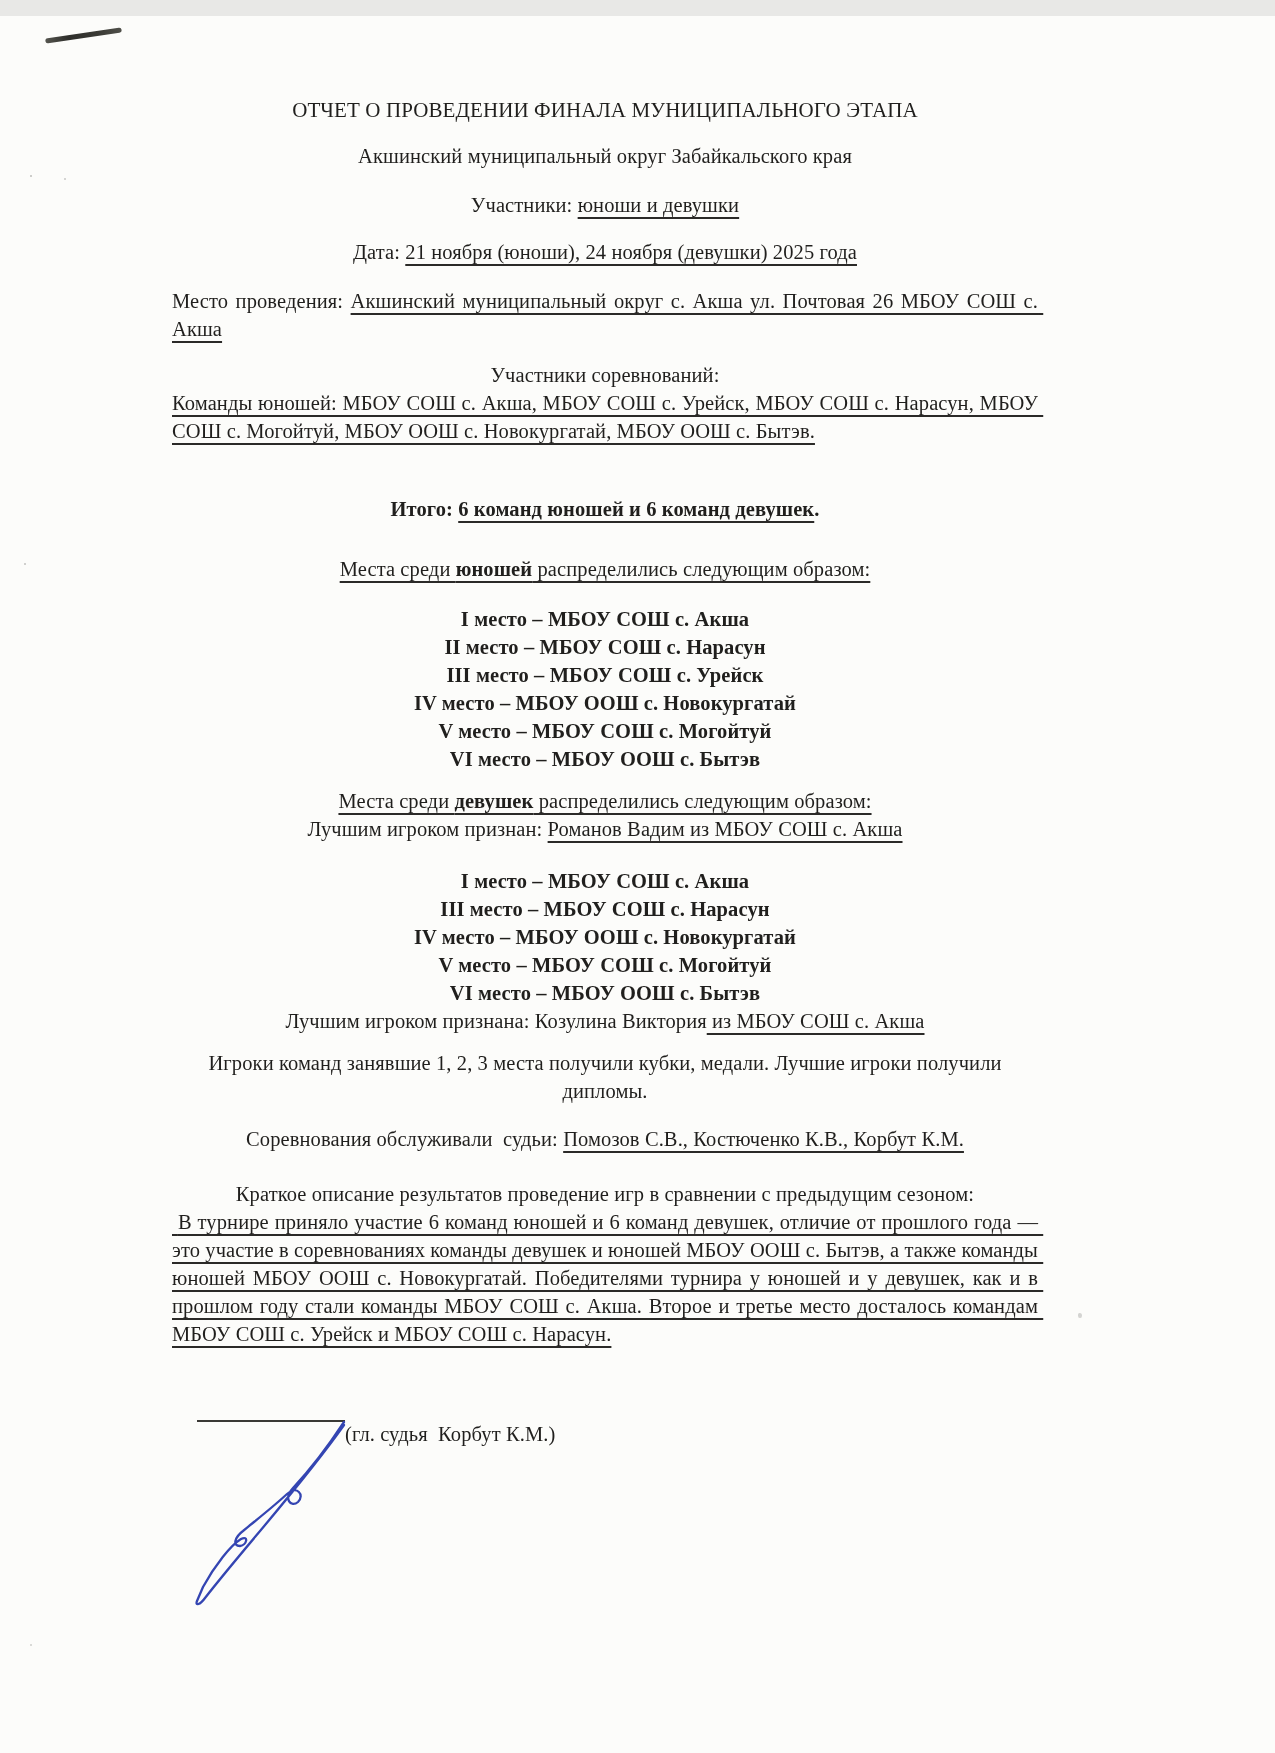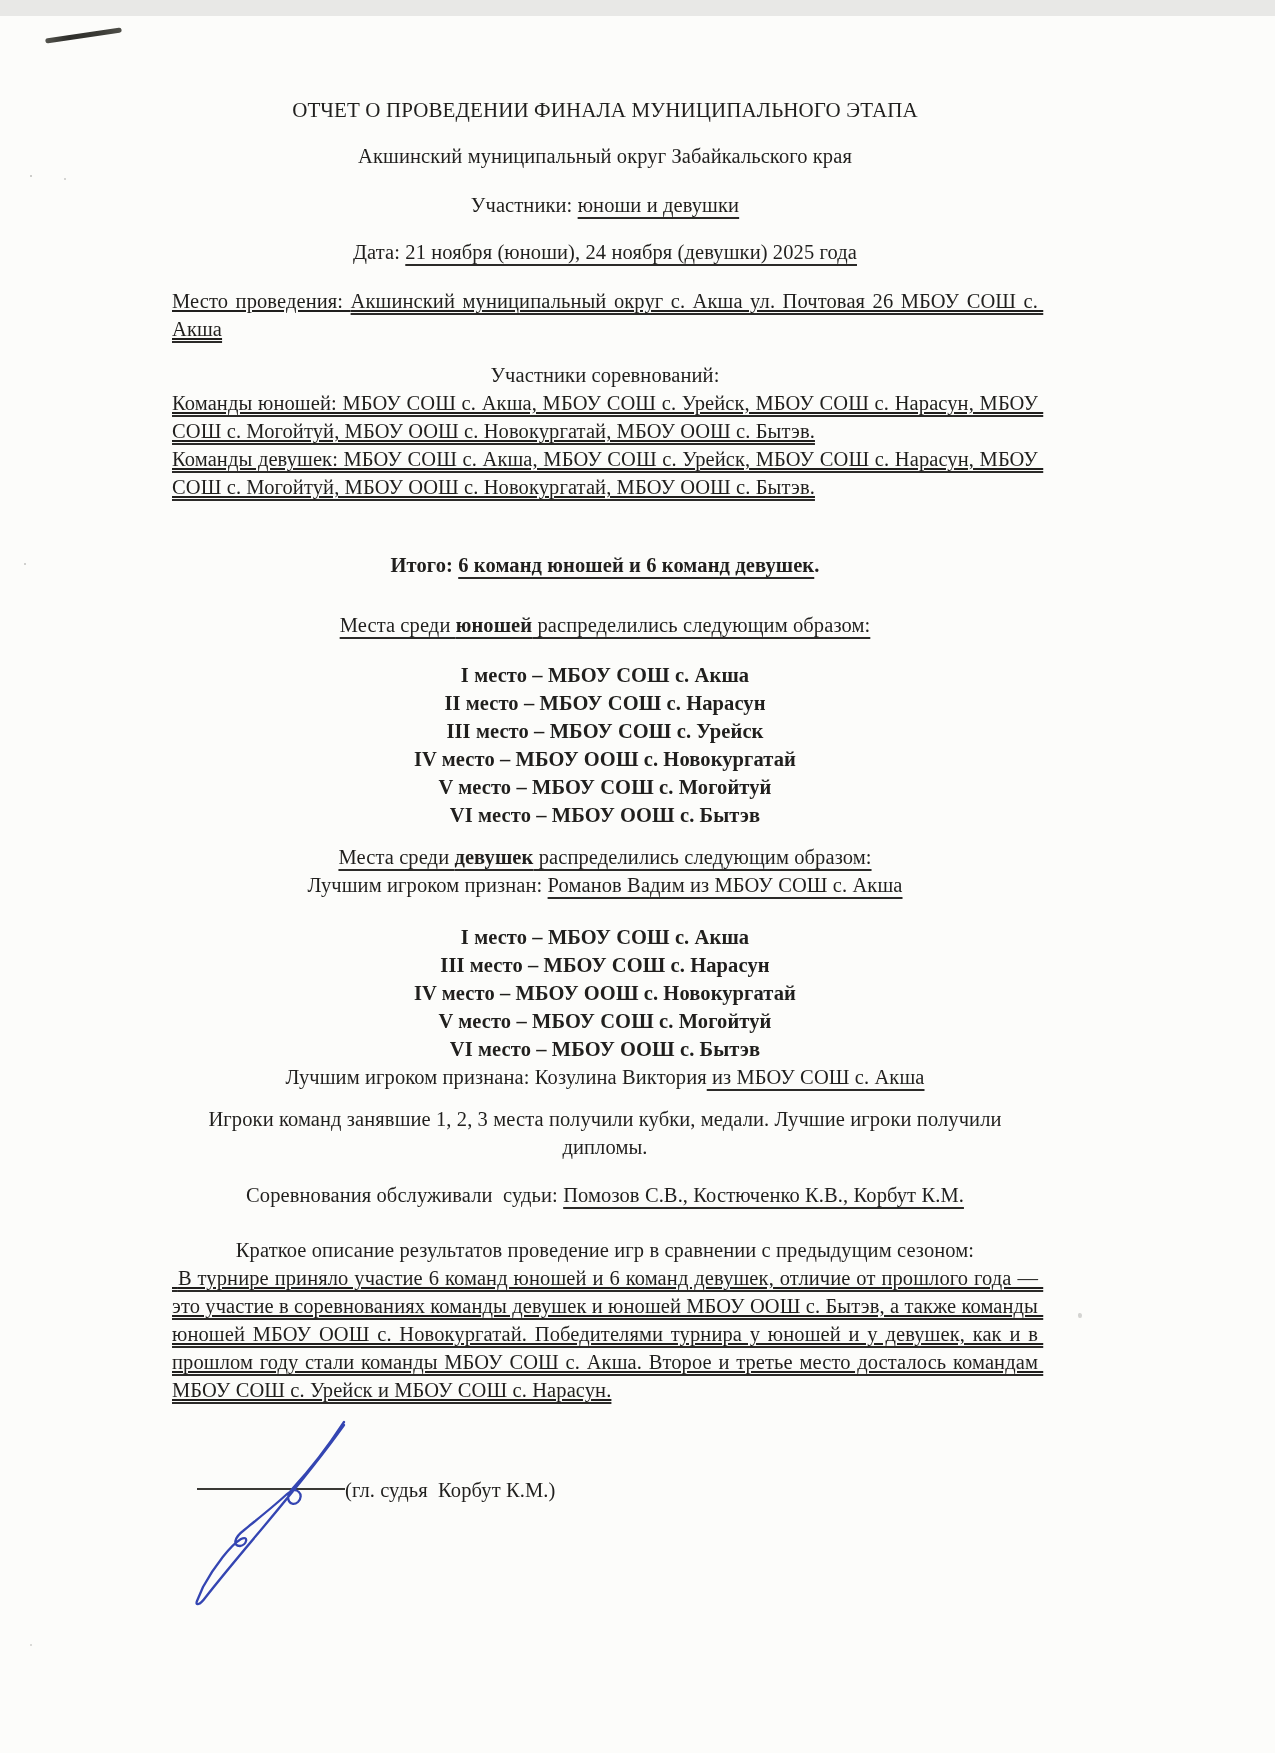--- a/index.html
+++ b/index.html
@@ -15,27 +15,27 @@
     line-height:28px;
     letter-spacing:0.1px;
   }
   .content{
     position:absolute;
     left:172px;top:80px;
     width:866px;
   }
   .doc-line{white-space:pre-wrap;text-align:center;}
   .centered{text-align:center;}
-  .justified{text-align:justify;text-decoration:underline;}
+  .justified{text-align:justify;}
   .title-line{font-size:21px;}
   .u{text-decoration:underline;text-decoration-thickness:1.8px;text-underline-offset:5px;text-decoration-color:#2b2a28;}
   .b{font-weight:bold;}
   .place-line{margin:0;font-weight:bold;}
   
-  .sig-row{display:flex;align-items:center;margin-top:72px;font-family:Liberation Serif, serif;}
+  .sig-row{display:flex;align-items:flex-start;margin-top:72px;font-family:Liberation Serif, serif;}
   .sig-underscore{
     width:148px;height:0;
     border-bottom:2px solid #3a3935;
     margin-left:25px;margin-bottom:3px;
   }
   .sig-label{white-space:pre-wrap;}
   
   .signature-svg{position:absolute;left:183px;top:1393px;pointer-events:none;}
   
   .pen-mark{
@@ -75,21 +75,20 @@
     <div class="doc-line" style="margin-top:21px"><span>Участники: </span><span class="u">юноши и девушки</span></div>
 
     <div class="doc-line" style="margin-top:19px"><span>Дата: </span><span class="u">21 ноября (юноши), 24 ноября (девушки) 2025 года</span></div>
 
     <div class="doc-line justified" style="margin-top:21px"><span>Место проведения: </span><span class="u">Акшинский муниципальный округ с. Акша ул. Почтовая 26 МБОУ СОШ с. Акша</span></div>
 
     <div class="doc-line" style="margin-top:18px"><span>Участники соревнований:</span></div>
 
     <div class="doc-line justified"><span class="u">Команды юношей: МБОУ СОШ с. Акша, МБОУ СОШ с. Урейск, МБОУ СОШ с. Нарасун, МБОУ СОШ с. Могойтуй, МБОУ ООШ с. Новокургатай, МБОУ ООШ с. Бытэв.</span></div>
 
-    <div class="doc-line justified"><span class="u">Команды девушек: МБОУ СОШ с. Акша, МБОУ СОШ с. Урейск, МБОУ СОШ с. Нарасун, МБОУ СОШ с. Могойтуй, МБОУ ООШ с. Новокургатай, МБОУ ООШ с. Бытэв.</span></div>
 
     <div class="doc-line" style="margin-top:50px"><span class="b">Итого: </span><span class="u b">6 команд юношей и 6 команд девушек</span><span class="b">.</span></div>
 
     <div class="doc-line" style="margin-top:32px"><span class="u">Места среди </span><span class="u b">юношей</span><span class="u"> распределились следующим образом:</span></div>
 
     <div style="margin-top:22px">
         <div class="doc-line place-line">I место – МБОУ СОШ с. Акша</div>
         <div class="doc-line place-line">II место – МБОУ СОШ с. Нарасун</div>
         <div class="doc-line place-line">III место – МБОУ СОШ с. Урейск</div>
         <div class="doc-line place-line">IV место – МБОУ ООШ с. Новокургатай</div>

